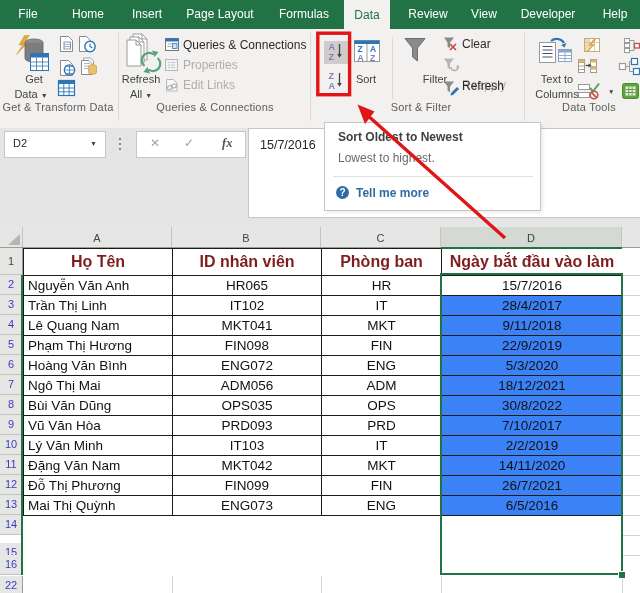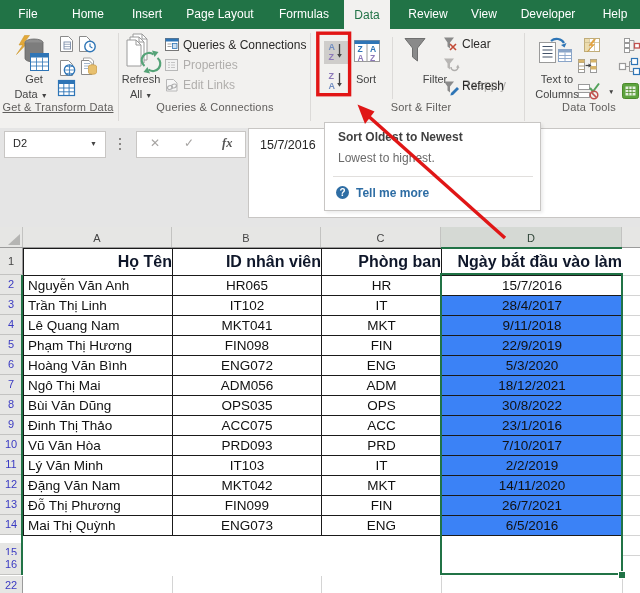--- a/index.html
+++ b/index.html
@@ -23,21 +23,21 @@
   
   #grid{left:0;top:227px;width:640px;height:366px;background:#fff;}
   #colhdr{position:absolute;left:0;top:0;width:640px;height:20px;background:#e6e6e4;border-bottom:1px solid #9b9b9b;}
   .chcell{position:absolute;top:0;height:20px;border-right:1px solid #c3c3c1;font-size:11px;color:#444;text-align:center;line-height:22px;}
   .rhcell{position:absolute;left:0;width:22px;border-right:1px solid #9b9b9b;border-bottom:1px solid #c3c3c1;background:#e6e6e4;font-size:11px;text-align:center;}
   .bl{height:19px;line-height:19px;color:#3a3ac2;}
   table.sheet{position:absolute;border-collapse:collapse;table-layout:fixed;}
   table.sheet td{border:1px solid #1a1a1a;padding:0;font-size:13.5px;color:#111;text-align:center;overflow:hidden;white-space:nowrap;}
   table.sheet td.la{text-align:left;padding-left:4px;}
   table.sheet td.gr{background:#3b82f6;}
-  table.sheet tr.hdr td{color:#0f172a;font-weight:bold;font-size:16px;text-align:right;}
+  table.sheet tr.hdr td{color:#7f1d1d;font-weight:bold;font-size:16px;}
 </style>
 </head>
 <body>
 
 <div id="tabbar" class="abs">
   <span class="tab" style="left:28px;">File</span>
   <span class="tab" style="left:88px;">Home</span>
   <span class="tab" style="left:147px;">Insert</span>
   <span class="tab" style="left:220px;">Page Layout</span>
   <span class="tab" style="left:304px;">Formulas</span>
@@ -46,21 +46,21 @@
   <span class="tab" style="left:548px;">Developer</span>
   <span class="tab" style="left:615px;">Help</span>
   <div id="tab-data">Data</div>
 </div>
 
 <div id="ribbon" class="abs">
   <div class="gsep" style="left:118px;"></div>
   <div class="gsep" style="left:310px;"></div>
   <div class="gsep" style="left:524px;"></div>
   <div class="gsep" style="left:392px;top:8px;height:62px;"></div>
-  <div class="glabel" style="left:58px;text-decoration:underline;">Get &amp; Transform Data</div>
+  <div class="glabel" style="left:58px;">Get &amp; Transform Data</div>
   <div class="glabel" style="left:215px;">Queries &amp; Connections</div>
   <div class="glabel" style="left:421px;">Sort &amp; Filter</div>
   <div class="glabel" style="left:589px;">Data Tools</div>
 
   <div class="btxt" style="left:34px;top:44px;">Get</div>
   <div class="btxt" style="left:31px;top:59px;">Data <span class="dd">▼</span></div>
   <div class="btxt" style="left:141px;top:44px;">Refresh</div>
   <div class="btxt" style="left:141px;top:59px;">All <span class="dd">▼</span></div>
   <div class="stxt" style="left:183px;top:10px;">Queries &amp; Connections</div>
   <div class="stxt gray" style="left:183px;top:30px;">Properties</div>
@@ -296,26 +296,20 @@
           <td>ADM</td>
           <td class="gr">18/12/2021</td>
         </tr>
     <tr style="height:20px;">
           <td class="la">Bùi Văn Dũng</td>
           <td>OPS035</td>
           <td>OPS</td>
           <td class="gr">30/8/2022</td>
         </tr>
     <tr style="height:20px;">
-          <td class="la">Đinh Thị Thảo</td>
-          <td>ACC075</td>
-          <td>ACC</td>
-          <td class="gr">23/1/2016</td>
-        </tr>
-    <tr style="height:20px;">
           <td class="la">Vũ Văn Hòa</td>
           <td>PRD093</td>
           <td>PRD</td>
           <td class="gr">7/10/2017</td>
         </tr>
     <tr style="height:20px;">
           <td class="la">Lý Văn Minh</td>
           <td>IT103</td>
           <td>IT</td>
           <td class="gr">2/2/2019</td>

